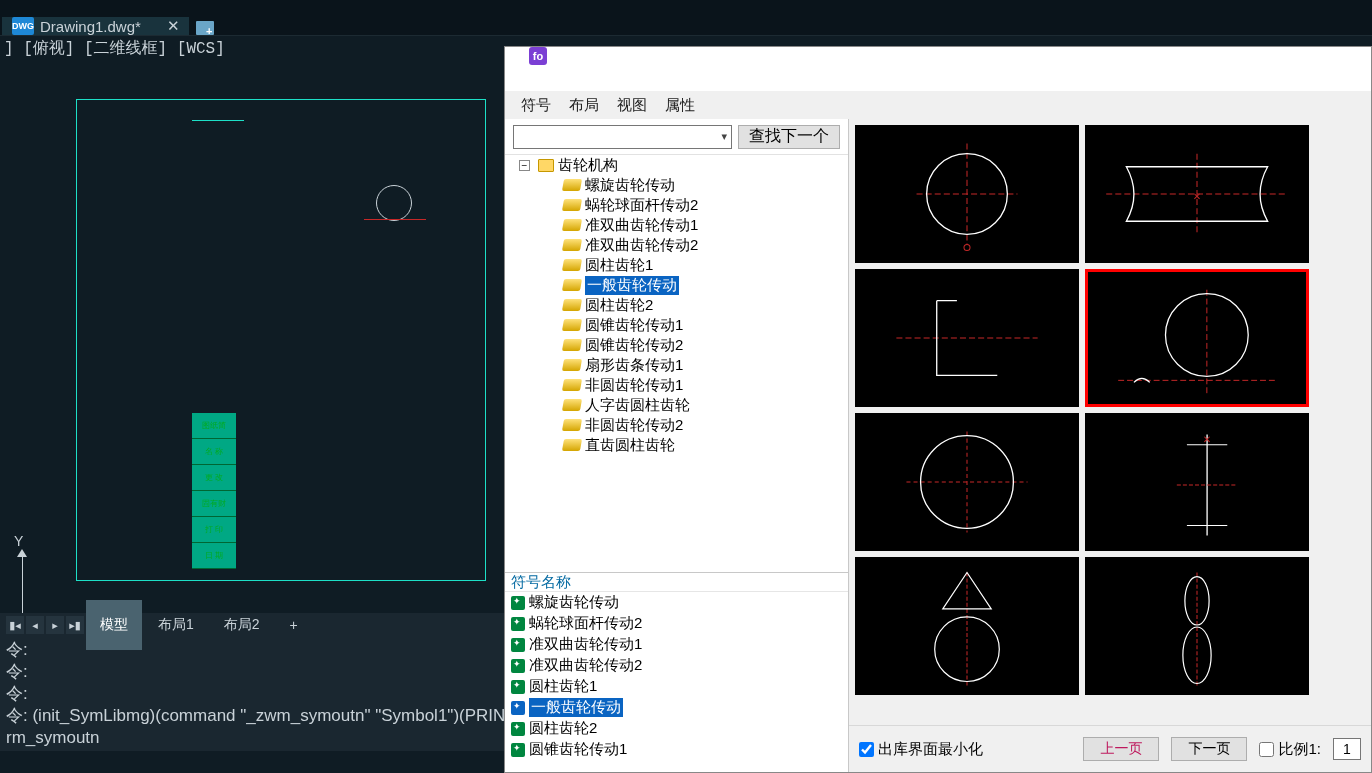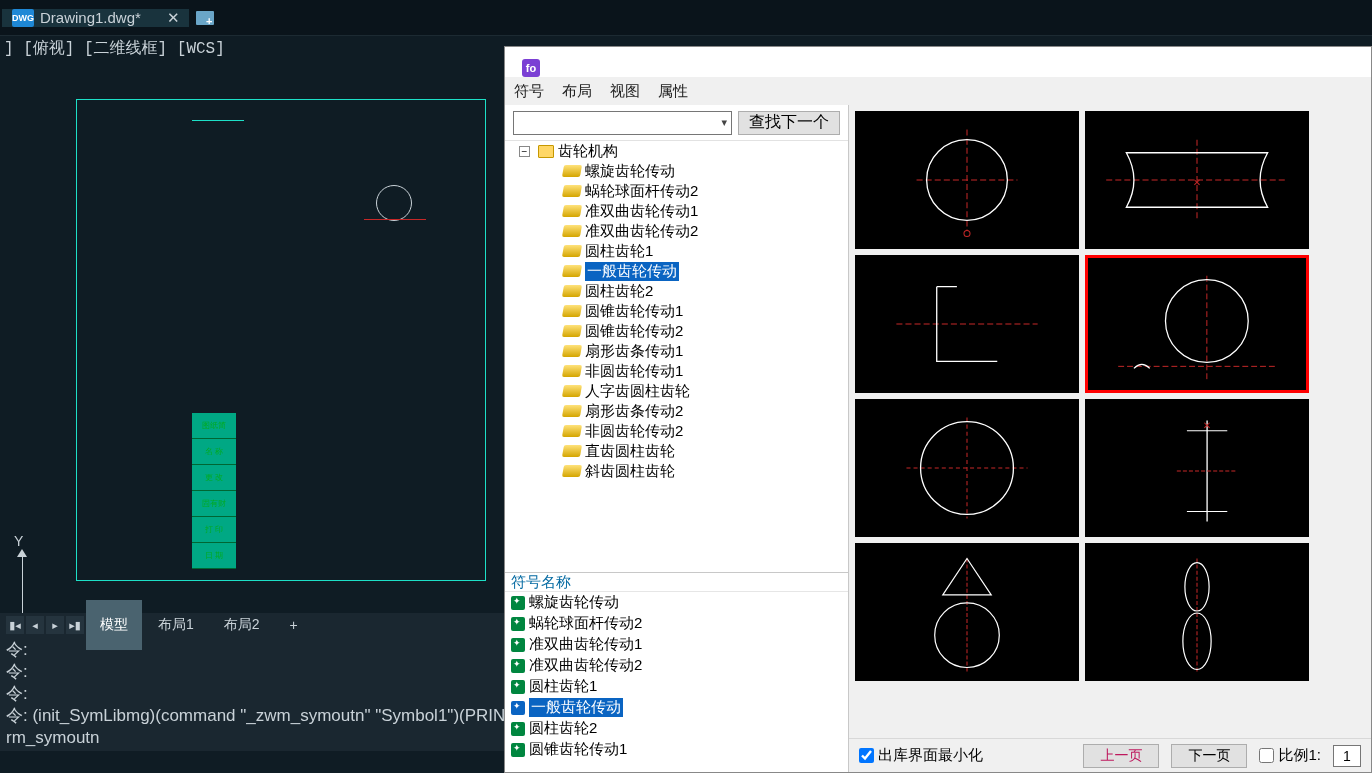--- a/index.html
+++ b/index.html
@@ -1,19 +1,19 @@
 <!DOCTYPE html>
 <html><head>
 <meta charset="utf-8">
 <style>
 * { margin: 0; padding: 0; box-sizing: border-box; font-family: "Microsoft YaHei", SimSun, sans-serif; }
 html, body { width: 1372px; height: 773px; background: #0f1c24; overflow: hidden; }
 
 
-.tabstrip { height: 36px; background: #0a141b; display: flex; align-items: center; padding: 0 2px; border-bottom: 1px solid #1c2a32; }
+.tabstrip { height: 36px; background: #0a141b; display: flex; align-items: flex-end; padding: 0 2px; border-bottom: 1px solid #1c2a32; }
 .tabstrip .tab { display: flex; align-items: center; gap: 6px; padding: 0 10px; color: #c9d2d8; font-size: 15px; background: #19333d; border-right: 1px solid #0a141b; }
 .tabstrip .tab .dwg-badge { width: 22px; height: 18px; background: #1e88d6; color: #fff; font-size: 9px; font-weight: bold; display: flex; align-items: center; justify-content: center; border-radius: 2px; }
 .tabstrip .tab-close { color: #c9d2d8; font-size: 15px; margin-left: 20px; }
 .tabstrip .newtab { width: 30px; display: flex; align-items: center; justify-content: center; }
 .tabstrip .newtab-sq { width: 18px; height: 14px; background: #6aa6c8; border-radius: 1px; position: relative; }
 .tabstrip .newtab-sq::after { content: "+"; color: #fff; position: absolute; right: 2px; bottom: -2px; font-size: 11px; font-weight: bold; }
 
 
 .vp-status { color: #c9d2d8; font-size: 16px; padding: 2px 4px; font-family: "Consolas","Courier New",monospace; background: #0f1c24; }
 
@@ -38,23 +38,23 @@
 .bot-tabs { position: absolute; left: 0; right: 0; bottom: 0; height: 24px; background: #1a2730; display: flex; align-items: center; gap: 2px; padding: 0 6px; color: #c9d2d8; font-size: 14px; }
 .bot-tabs .nav-btn { width: 18px; height: 18px; background: #25343e; display: flex; align-items: center; justify-content: center; font-size: 11px; }
 .bot-tabs .btab { padding: 16px 14px; }
 .bot-tabs .btab.active { background: #4a636f; color: #fff; }
 
 
 .cmdbox { background: #1a2730; color: #c9d2d8; font-size: 17px; font-family: "Consolas","Courier New",monospace; padding: 2px 6px; line-height: 22px; }
 
 
 .dlg { position: absolute; left: 504px; top: 46px; width: 868px; height: 727px; background: #f0f0f0; border: 1px solid #888; display: flex; flex-direction: column; z-index: 100; }
-.dlg-title { height: 30px; background: #fff; display: flex; align-items: flex-end; gap: 8px; padding: 0 17px; font-size: 15px; color: #222; }
+.dlg-title { height: 44px; background: #fff; display: flex; align-items: flex-start; gap: 8px; padding: 0 24px; font-size: 15px; color: #222; }
 .dlg-title .ico { width: 18px; height: 18px; background: #7b3fd4; border-radius: 3px; display: inline-flex; align-items: center; justify-content: center; color: #fff; font-size: 11px; font-weight: bold; }
-.dlg-menu { height: 28px; display: flex; align-items: center; gap: 18px; padding: 0 9px; font-size: 15px; color: #222; }
+.dlg-menu { height: 28px; display: flex; align-items: center; gap: 18px; padding: 0 16px; font-size: 15px; color: #222; }
 .dlg-body { flex: 1; display: flex; overflow: hidden; }
 .left-pane { width: 344px; display: flex; flex-direction: column; border-right: 1px solid #c8c8c8; background: #fff; }
 .search-row { height: 36px; display: flex; align-items: center; gap: 6px; padding: 4px 8px; border-bottom: 1px solid #e2e2e2; }
 .search-row .combo { flex: 1; height: 24px; border: 1px solid #767676; background: #fff; display: flex; align-items: center; justify-content: flex-end; padding: 0 4px; }
 .search-row .combo .chevr { font-size: 11px; color: #444; }
 .search-row .btn { height: 24px; padding: 0 10px; border: 1px solid #adadad; background: #e1e1e1; font-size: 16px; }
 .tree-box { flex: 1; overflow-y: scroll; overflow-x: hidden; }
 .tree-box::-webkit-scrollbar { width: 18px; }
 .tree-box::-webkit-scrollbar-track { background: #f0f0f0; }
 .tree-box::-webkit-scrollbar-thumb { background: #c1c1c1; border: 1px solid #a8a8a8; }
@@ -78,21 +78,21 @@
 .sym-item .sico { width: 14px; height: 14px; background: #00863f; border-radius: 2px; position: relative; }
 .sym-item .sico::after { content: "✦"; color: #fff; font-size: 9px; position: absolute; left: 2px; top: 0; }
 .sym-item.sel span { background: #0a64c2; color: #fff; padding: 0 2px; }
 
 
 .thumb-pane { flex: 1; background: #f0f0f0; display: flex; flex-direction: column; }
 .thumb-grid { flex: 1; display: grid; grid-template-columns: repeat(2, 224px); grid-auto-rows: 138px; gap: 6px; padding: 6px; overflow: hidden; justify-content: start; align-content: start; }
 .thumb { background: #000; border: 1.5px solid #000; position: relative; }
 .thumb.sel { border: 3px solid #ff0000; }
 .thumb svg { width: 100%; height: 100%; }
-.thumb-foot { height: 34px; display: flex; align-items: center; gap: 12px; padding: 16px 10px; font-size: 15px; color: #000; background: #f0f0f0; border-top: 1px solid #d8d8d8; }
+.thumb-foot { height: 47px; display: flex; align-items: center; gap: 12px; padding: 16px 10px; font-size: 15px; color: #000; background: #f0f0f0; border-top: 1px solid #d8d8d8; }
 .thumb-foot .chk { display: flex; align-items: center; gap: 4px; }
 .thumb-foot .chk input { width: 15px; height: 15px; }
 .thumb-foot .pbtn { height: 24px; padding: 0 16px; border: 1px solid #adadad; background: #e1e1e1; font-size: 14px; }
 .thumb-foot .pbtn:disabled { color: #be185d; }
 .thumb-foot .rinp { width: 28px; height: 22px; border: 1px solid #767676; text-align: center; font-size: 14px; }
 .thumb-foot .spacer { flex: 1; }
 </style>
 </head>
 <body>
 
@@ -221,33 +221,25 @@
         <div class="tree-item tree-child">
             <span class="lico"></span>
             <span>非圆齿轮传动1</span>
           </div>
         <div class="tree-item tree-child">
             <span class="lico"></span>
             <span>人字齿圆柱齿轮</span>
           </div>
         <div class="tree-item tree-child">
             <span class="lico"></span>
-            <span>扇形齿条传动2</span>
-          </div>
-        <div class="tree-item tree-child">
-            <span class="lico"></span>
             <span>非圆齿轮传动2</span>
           </div>
         <div class="tree-item tree-child">
             <span class="lico"></span>
             <span>直齿圆柱齿轮</span>
-          </div>
-        <div class="tree-item tree-child">
-            <span class="lico"></span>
-            <span>斜齿圆柱齿轮</span>
           </div>
       </div>
       <div class="sym-header">符号名称</div>
       <div class="sym-list">
         <div class="sym-item">
             <span class="sico"></span>
             <span>螺旋齿轮传动</span>
           </div>
         <div class="sym-item">
             <span class="sico"></span>

